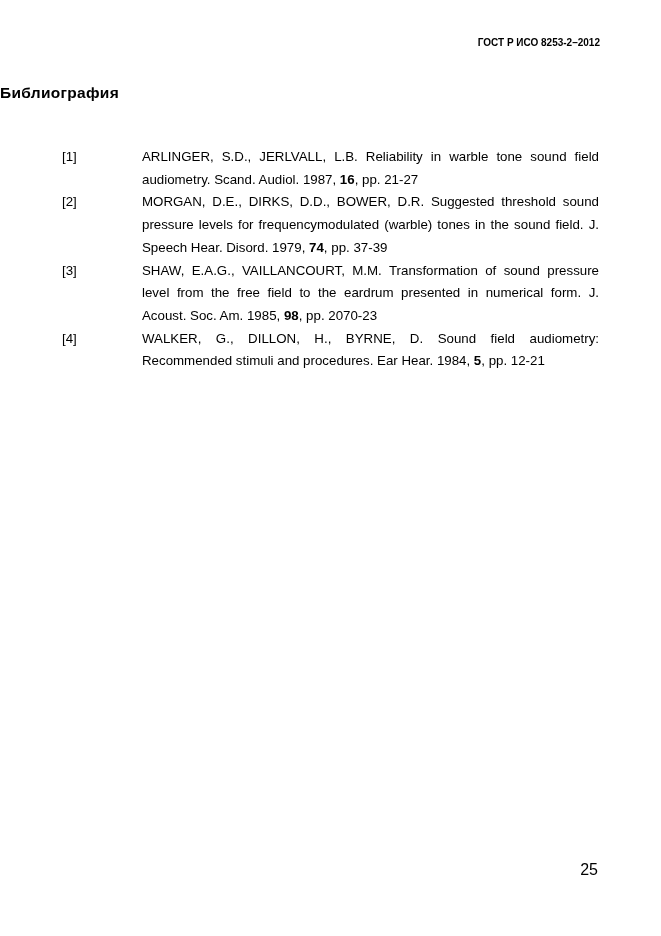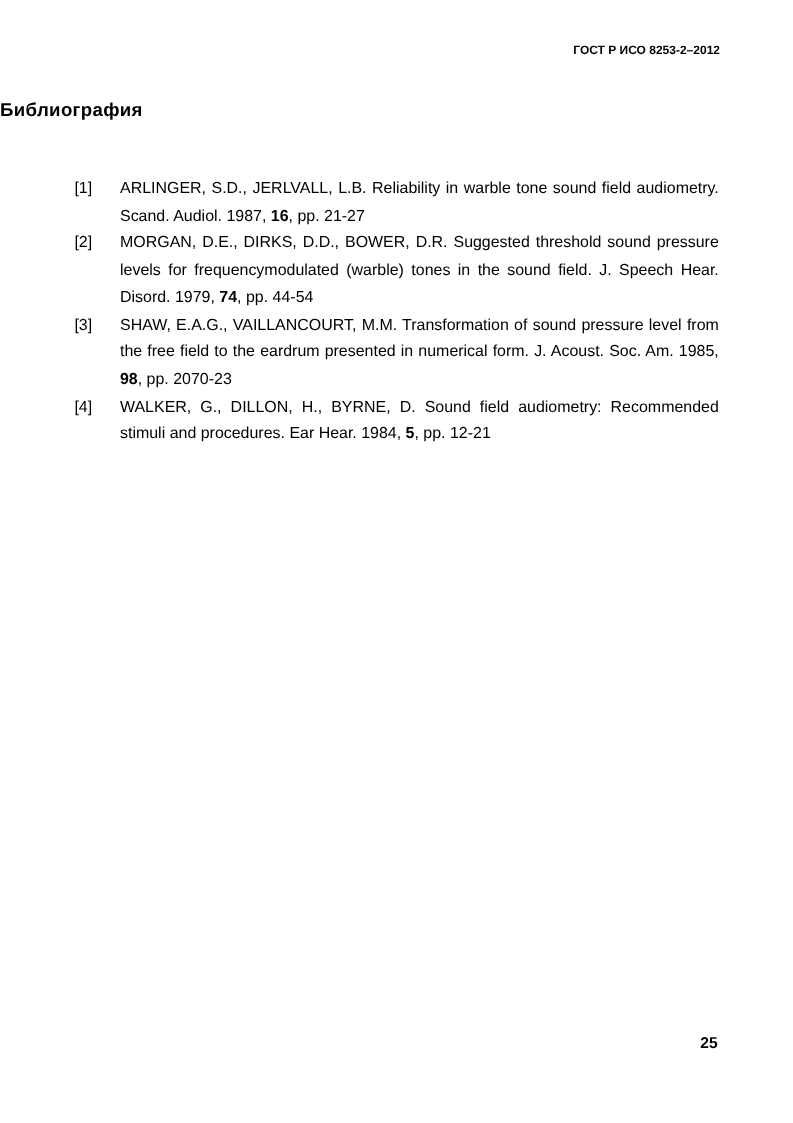--- a/index.html
+++ b/index.html
@@ -47,49 +47,49 @@
     flex: 0 0 38px;
     width: 38px;
     font-size: 13.3px;
     line-height: 22.7px;
   }
   .bib-text {
     flex: 1 1 auto;
     font-size: 13.3px;
     line-height: 22.7px;
     text-align: justify;
+    margin-left: 42px;
   }
   .vol {
     font-weight: bold;
   }
   .page-num {
     position: absolute;
     top: 861px;
     right: 63px;
-    font-size: 13px;
-    font-weight: bold;
+    font-size: 16px;
   }
 </style>
 </head>
 <body>
 
 <div class="doc-header">ГОСТ Р ИСО 8253-2–2012</div>
 
 <div class="doc-title">Библиография</div>
 
 <div class="bibliography">
 
   <div class="bib-entry">
     <span class="bib-num">[1]</span>
     <span class="bib-text"><span>ARLINGER, S.D., JERLVALL, L.B. Reliability in warble tone sound field audiometry. Scand. Audiol. 1987, </span><span class="vol">16</span><span>, pp. 21-27</span></span>
   </div>
 
   <div class="bib-entry">
     <span class="bib-num">[2]</span>
-    <span class="bib-text"><span>MORGAN, D.E., DIRKS, D.D., BOWER, D.R. Suggested threshold sound pressure levels for frequencymodulated (warble) tones in the sound field. J. Speech Hear. Disord. 1979, </span><span class="vol">74</span><span>, pp. 44-54</span></span>
+    <span class="bib-text"><span>MORGAN, D.E., DIRKS, D.D., BOWER, D.R. Suggested threshold sound pressure levels for frequencymodulated (warble) tones in the sound field. J. Speech Hear. Disord. 1979, </span><span class="vol">74</span><span>, pp. 37-39</span></span>
   </div>
 
   <div class="bib-entry">
     <span class="bib-num">[3]</span>
     <span class="bib-text"><span>SHAW, E.A.G., VAILLANCOURT, M.M. Transformation of sound pressure level from the free field to the eardrum presented in numerical form. J. Acoust. Soc. Am. 1985, </span><span class="vol">98</span><span>, pp. 2070-23</span></span>
   </div>
 
   <div class="bib-entry">
     <span class="bib-num">[4]</span>
     <span class="bib-text"><span>WALKER, G., DILLON, H., BYRNE, D. Sound field audiometry: Recommended stimuli and procedures. Ear Hear. 1984, </span><span class="vol">5</span><span>, pp. 12-21</span></span>

